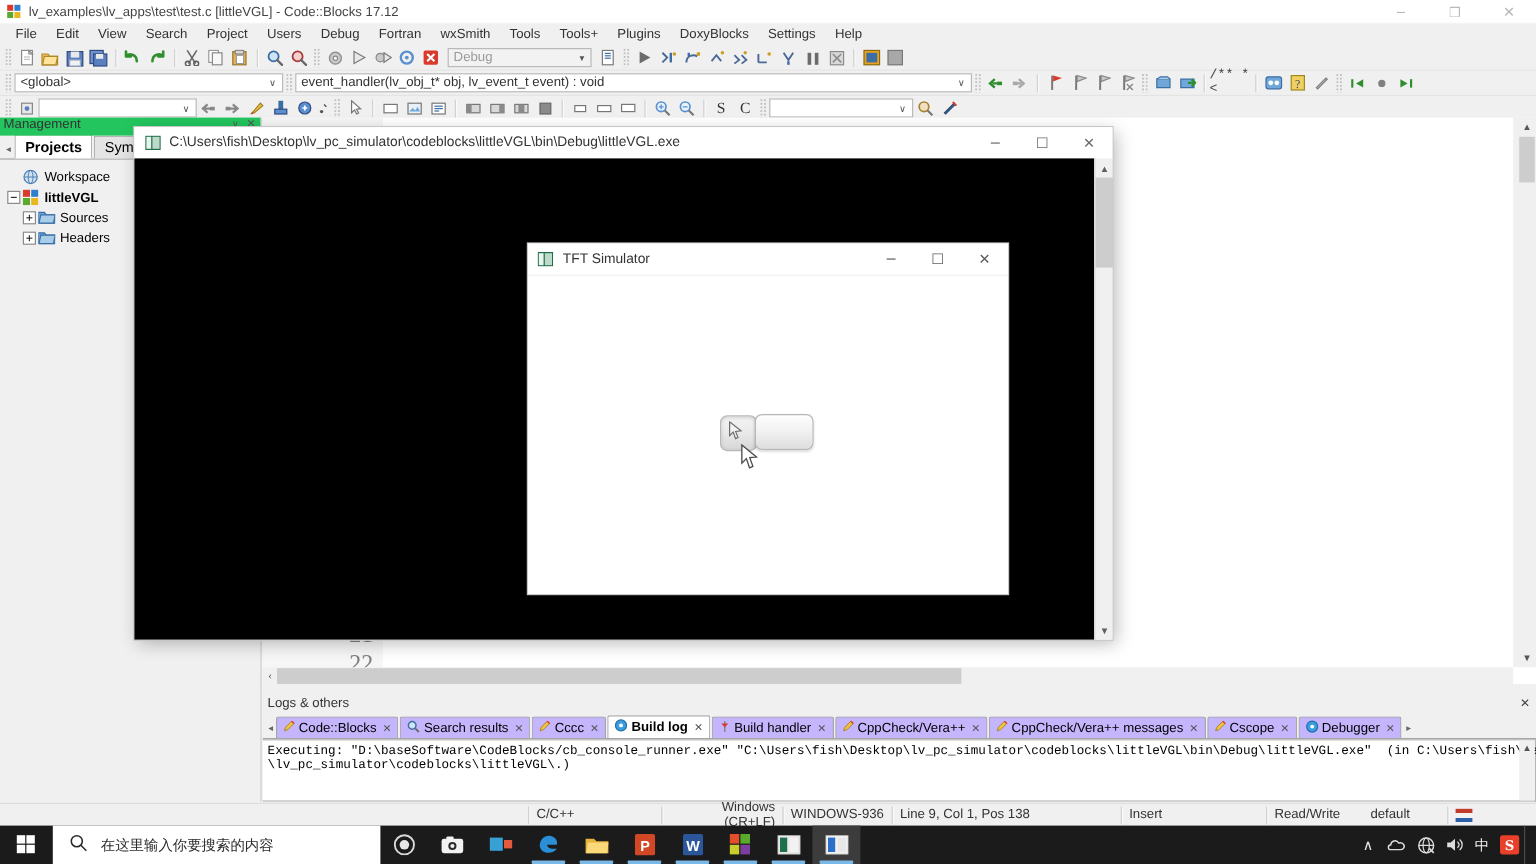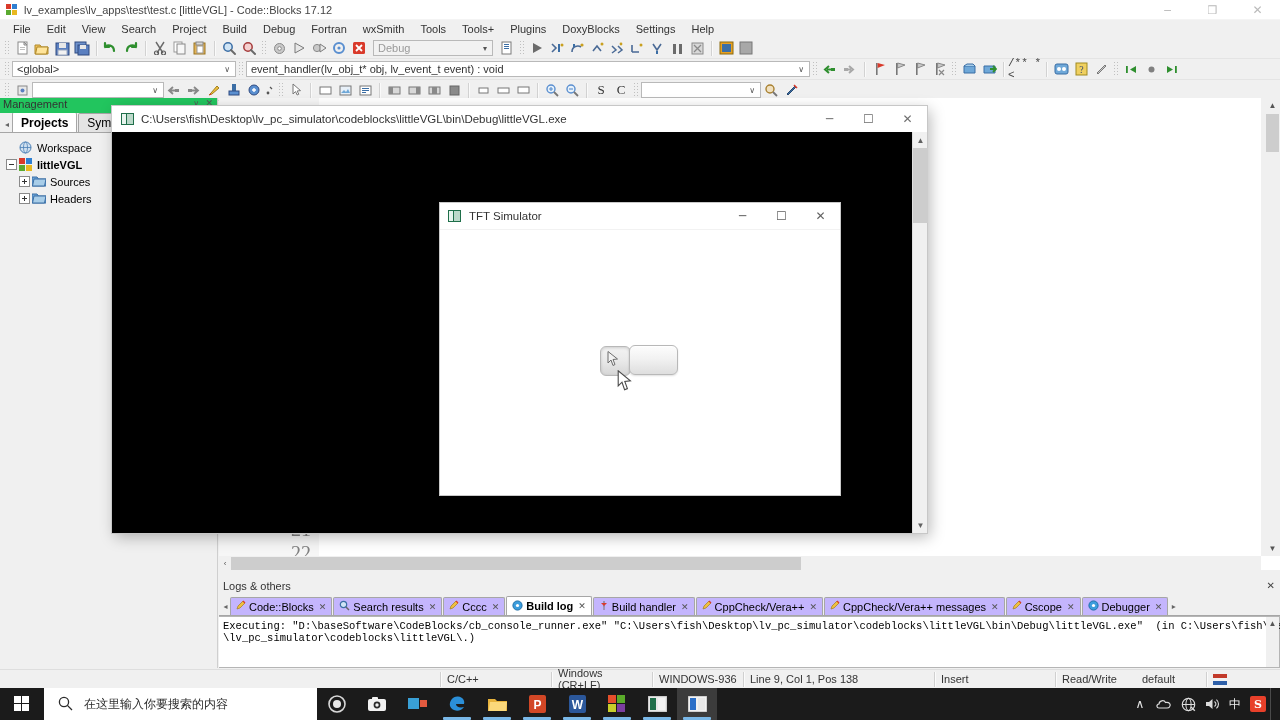--- a/index.html
+++ b/index.html
@@ -254,21 +254,21 @@
       <div class="win-btn big">✕</div>
     </div>
   </div>
 
   <div class="menubar">
     <div class="mi">File</div>
     <div class="mi">Edit</div>
     <div class="mi">View</div>
     <div class="mi">Search</div>
     <div class="mi">Project</div>
-    <div class="mi">Build</div>
+    <div class="mi">Users</div>
     <div class="mi">Debug</div>
     <div class="mi">Fortran</div>
     <div class="mi">wxSmith</div>
     <div class="mi">Tools</div>
     <div class="mi">Tools+</div>
     <div class="mi">Plugins</div>
     <div class="mi">DoxyBlocks</div>
     <div class="mi">Settings</div>
     <div class="mi">Help</div>
   </div>
@@ -884,21 +884,21 @@
         <div class="a">▲</div>
       </div>
     </div>
   </div>
 
   <div class="statusbar">
     <div style="width:440px;"></div>
     <div class="sb-div"></div>
     <div class="sb-cell" style="width:110px;">C/C++</div>
     <div class="sb-div"></div>
-    <div class="sb-cell" style="width:100px;">Windows (CR+LF)</div>
+    <div class="sb-cell" style="width:100px;text-align:right;">Windows (CR+LF)</div>
     <div class="sb-div"></div>
     <div class="sb-cell" style="width:90px;">WINDOWS-936</div>
     <div class="sb-div"></div>
     <div class="sb-cell" style="width:190px;">Line 9, Col 1, Pos 138</div>
     <div class="sb-div"></div>
     <div class="sb-cell" style="width:120px;">Insert</div>
     <div class="sb-div"></div>
     <div class="sb-cell" style="width:80px;">Read/Write</div>
     <div class="sb-cell" style="width:70px;">default</div>
     <div class="sb-div"></div>

